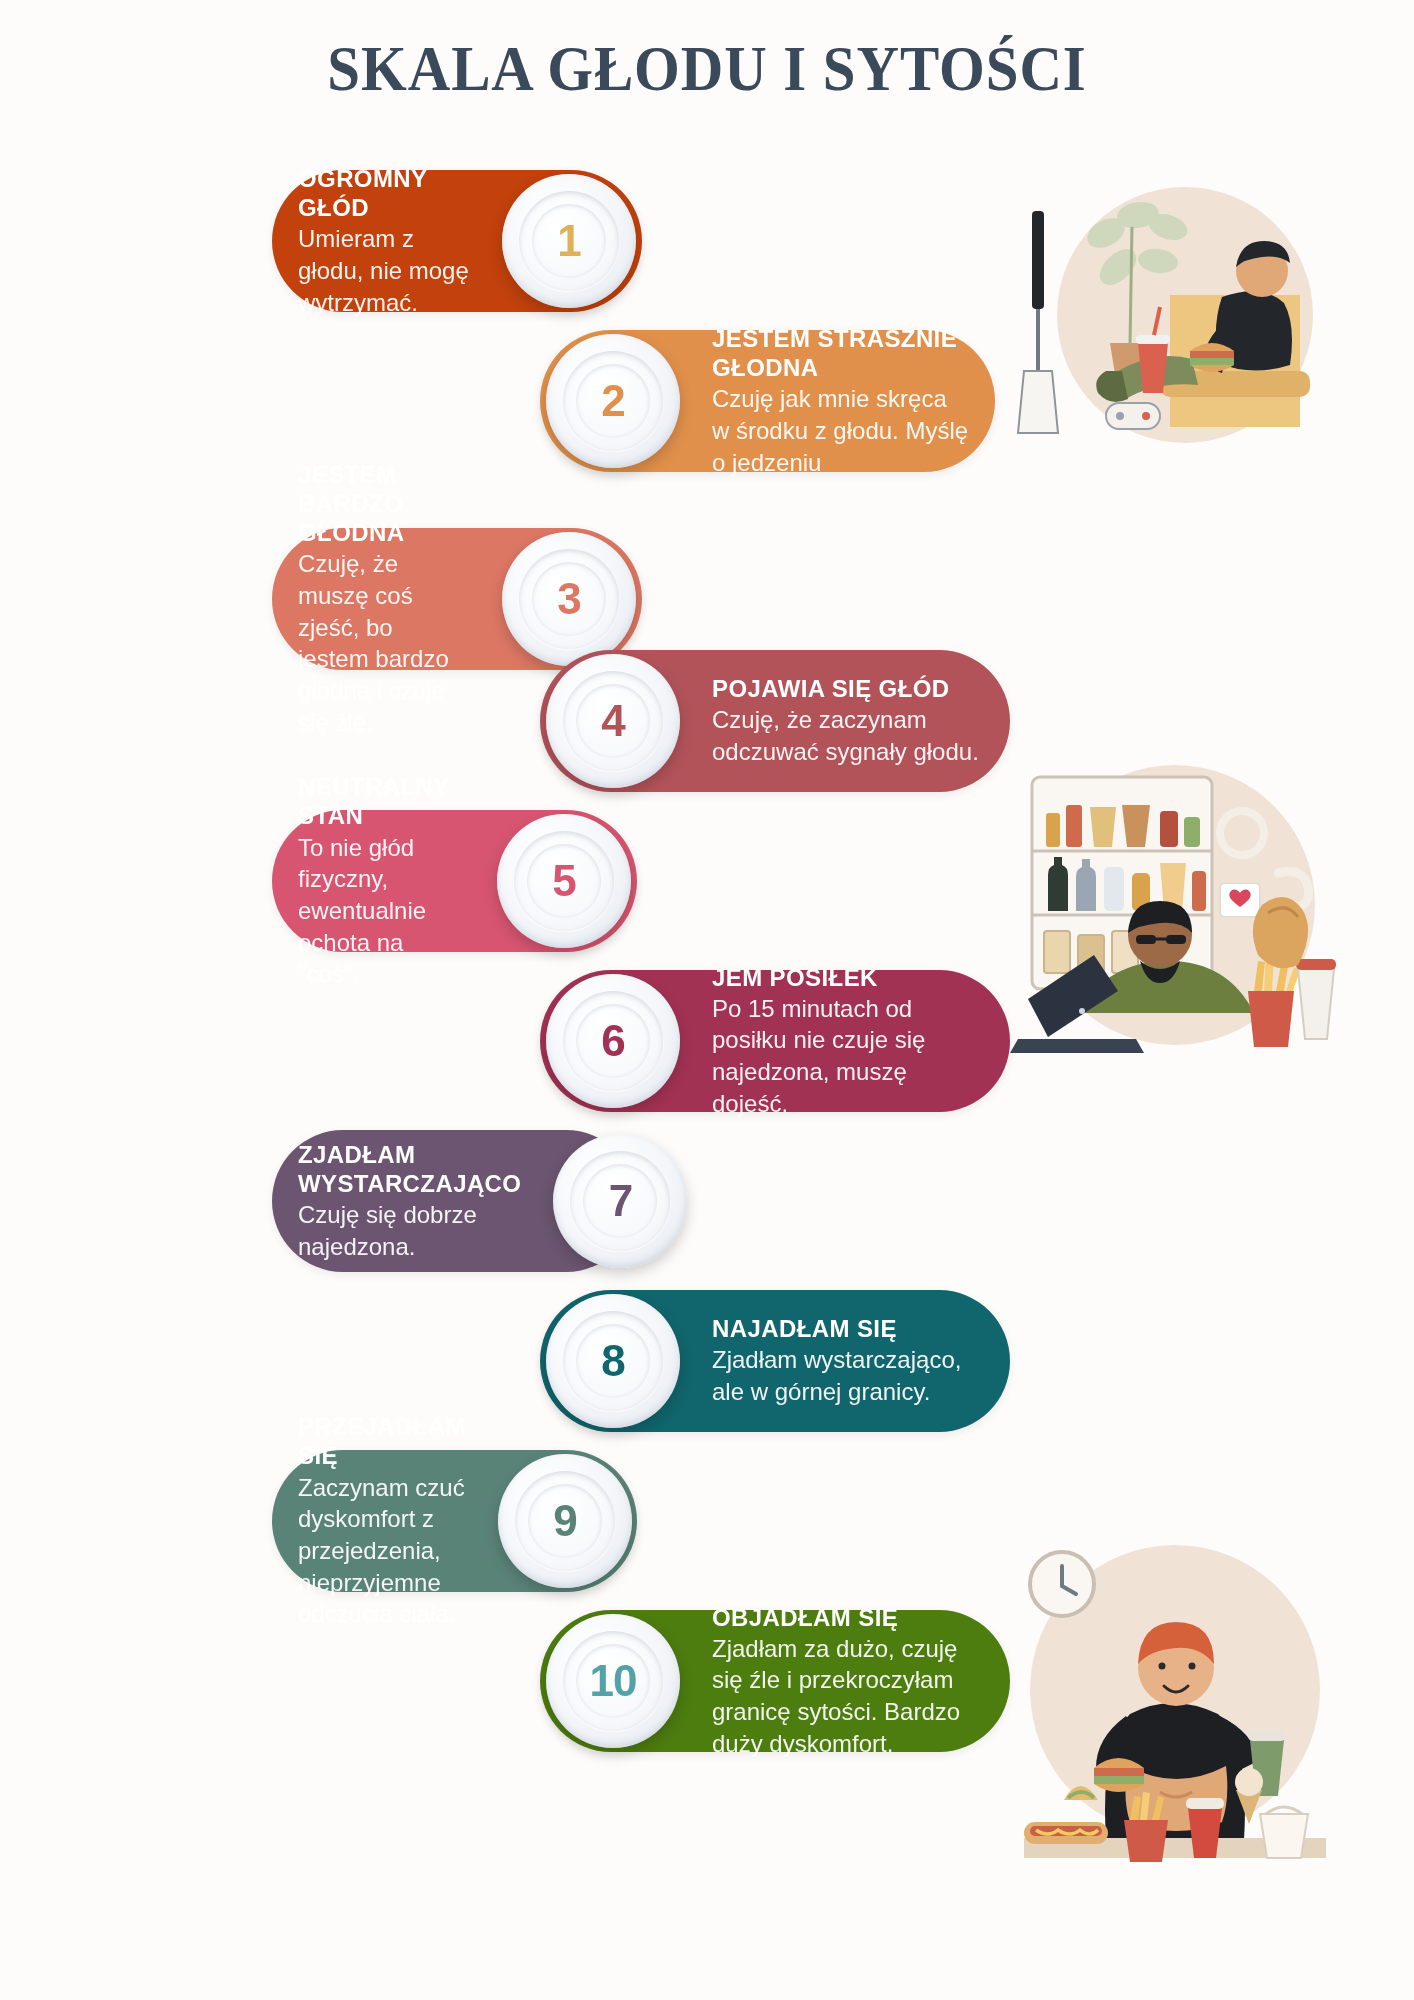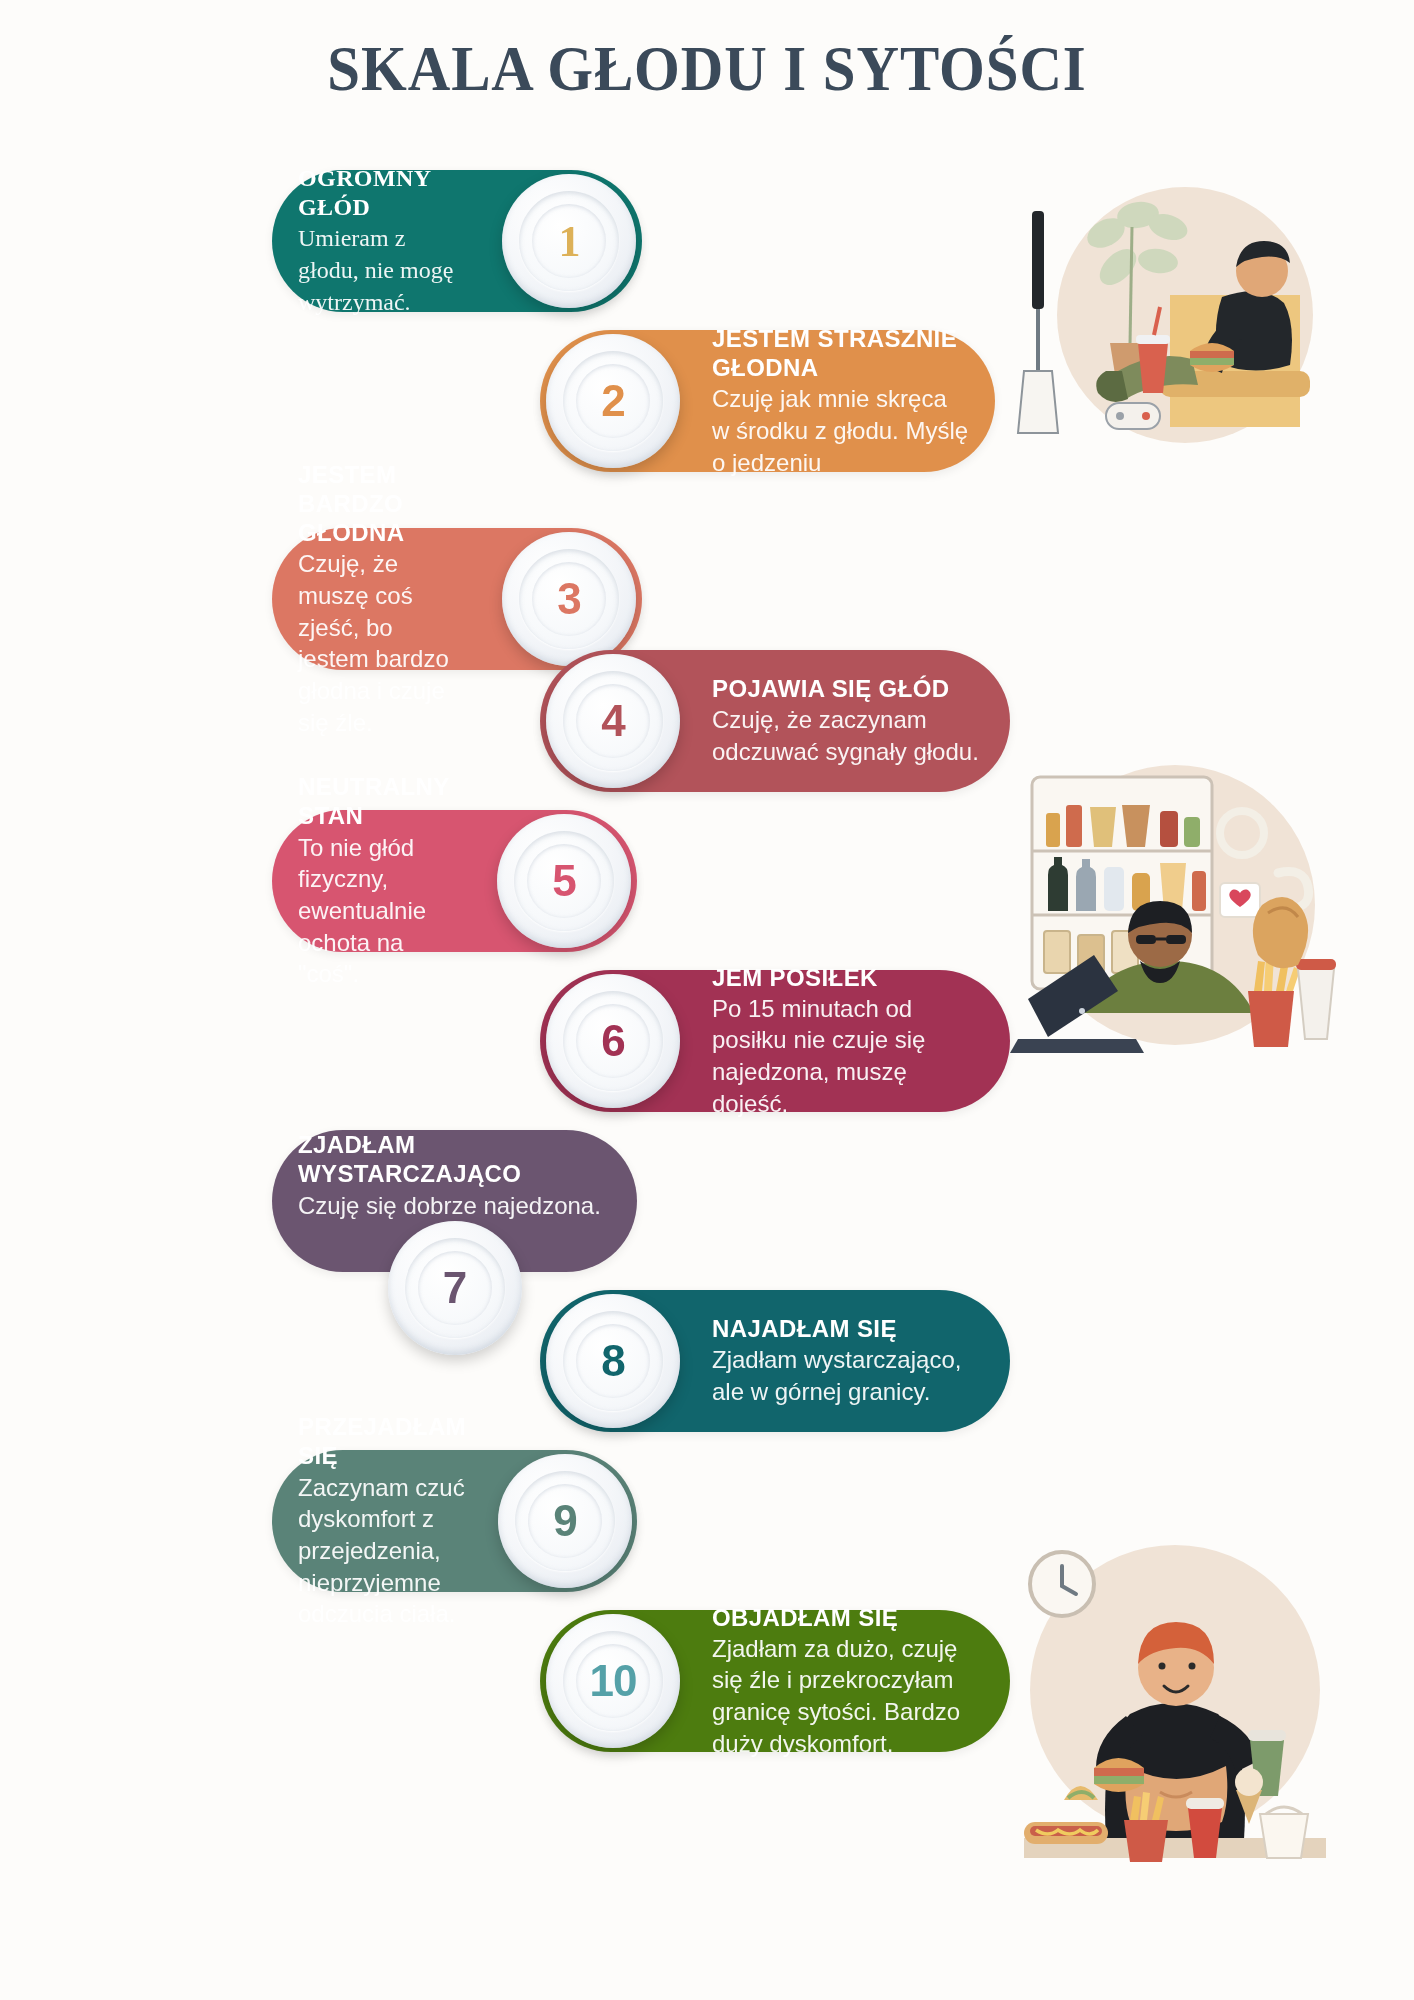--- a/index.html
+++ b/index.html
@@ -99,21 +99,21 @@
 </style>
 </head>
 <body>
 
 <div class="page">
 
   <div class="title">SKALA GŁODU I SYTOŚCI</div>
 
   <div class="rows" id="rows">
       <div class="row left">
-        <div class="pill" style="background: #0f766e; width: 370px; font-family: Liberation Serif, serif;">
+        <div class="pill" style="background: #c2410c; width: 370px;">
           <div class="txt">
             <h3>OGROMNY GŁÓD</h3>
             <p>Umieram z głodu, nie mogę wytrzymać.</p>
           </div>
           <div class="badge">
             <span class="num" style="color: rgb(221, 177, 88);">1</span>
           </div>
         </div>
       </div>
       <div class="row right">
@@ -165,21 +165,21 @@
           <div class="badge">
             <span class="num" style="color: rgb(162, 50, 84);">6</span>
           </div>
           <div class="txt">
             <h3>JEM POSIŁEK</h3>
             <p>Po 15 minutach od posiłku nie czuje się najedzona, muszę dojeść.</p>
           </div>
         </div>
       </div>
       <div class="row left">
-        <div class="pill" style="background: rgb(107, 85, 112); width: 365px; flex-direction: column;">
+        <div class="pill" style="background: rgb(107, 85, 112); width: 365px;">
           <div class="txt">
             <h3>ZJADŁAM WYSTARCZAJĄCO</h3>
             <p>Czuję się dobrze najedzona.</p>
           </div>
           <div class="badge">
             <span class="num" style="color: rgb(107, 85, 112);">7</span>
           </div>
         </div>
       </div>
       <div class="row right">

